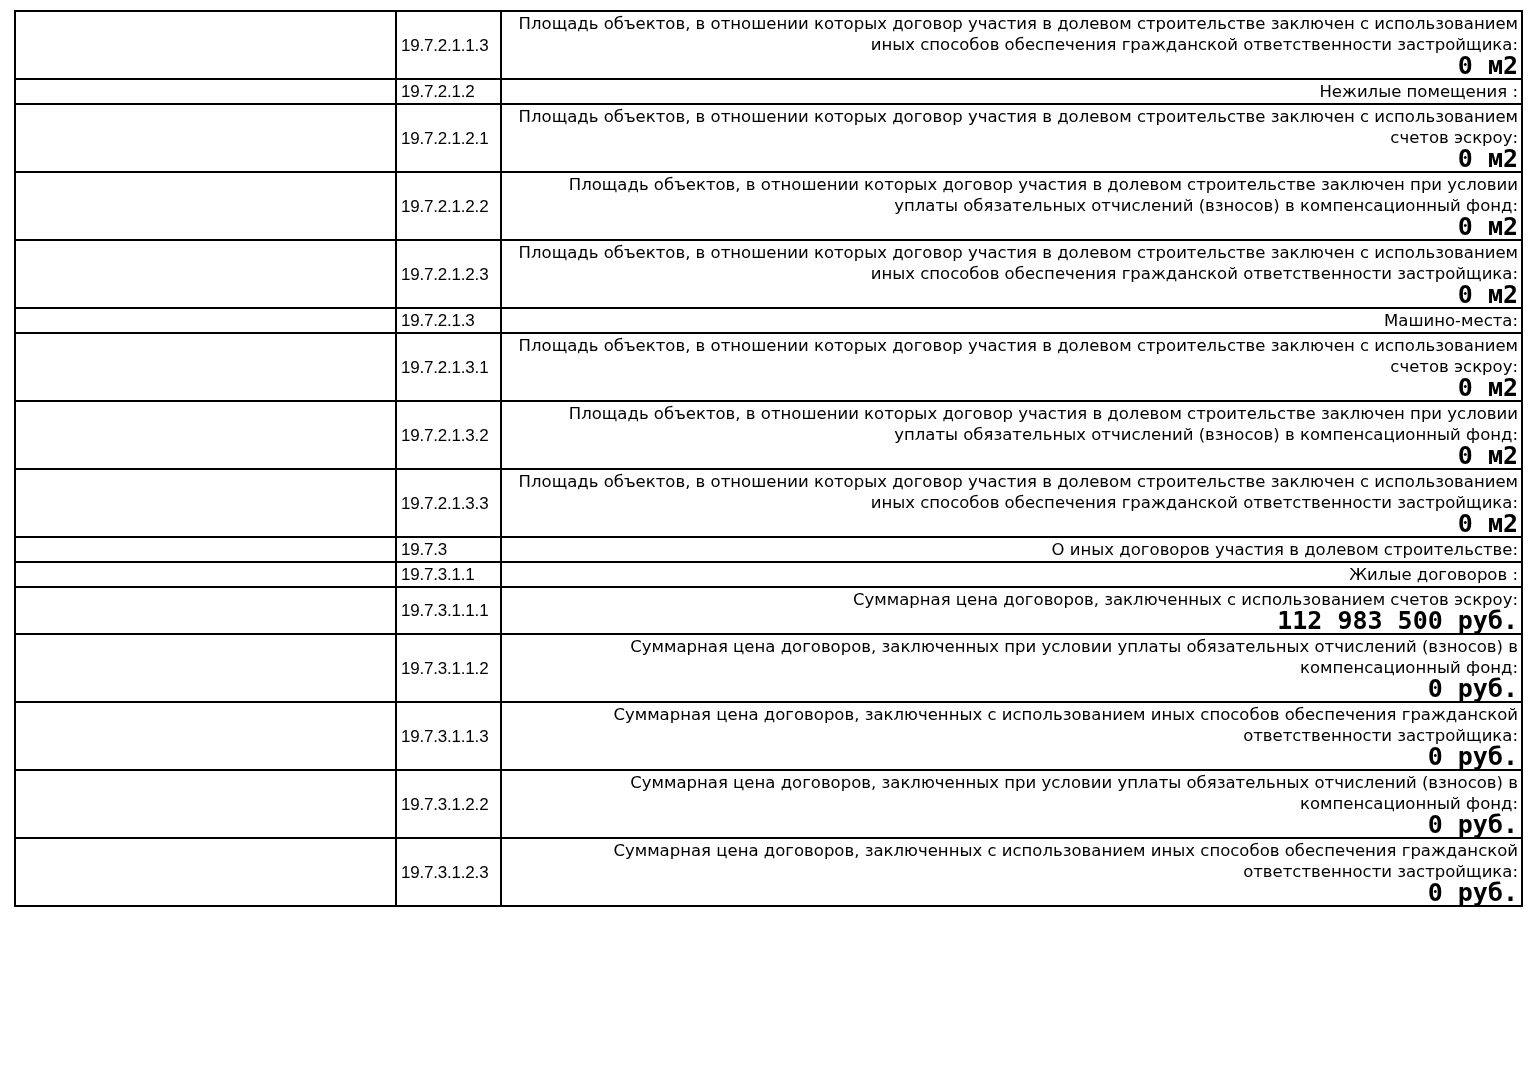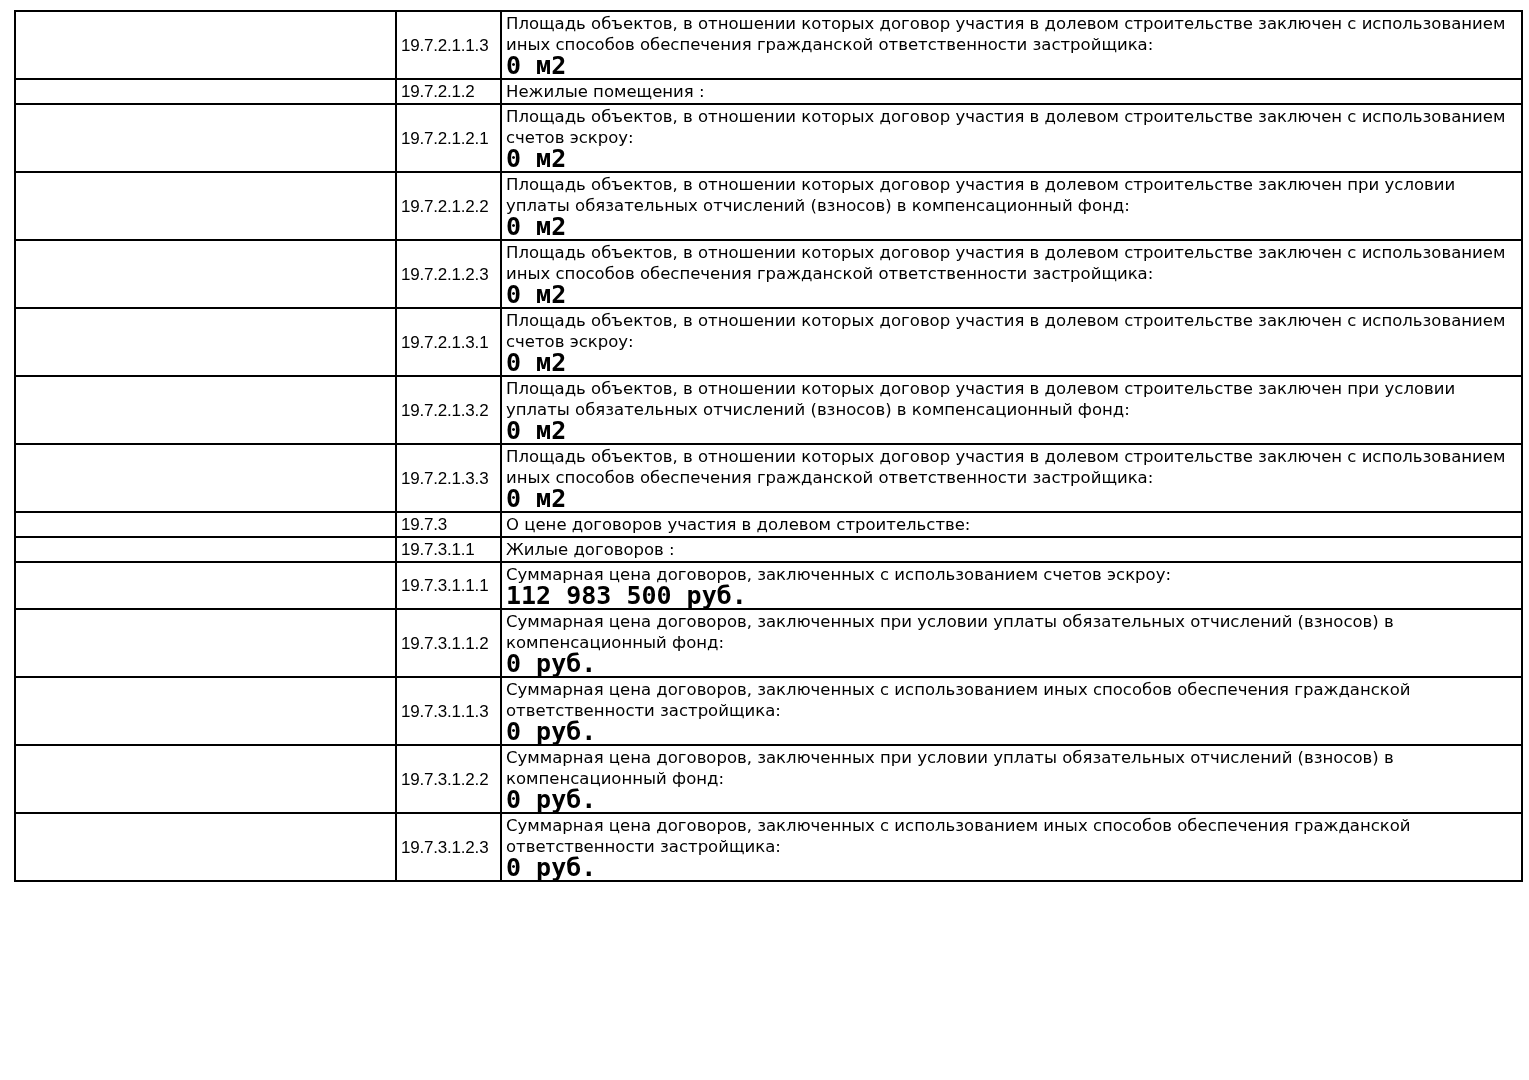--- a/index.html
+++ b/index.html
@@ -25,21 +25,21 @@
     table-layout: fixed;
   }
   table.decl td {
     border: 2px solid #000000;
     vertical-align: middle;
     padding: 1px 3px 1px 4px;
     overflow: hidden;
   }
   td.c-spacer { width: 372px; }
   td.c-index  { width: 96px;  }
-  td.c-body   { width: 1012px; }
+  td.c-body   { width: 1012px; text-align: right; }
   .index-number {
     font-family: "Liberation Sans", sans-serif;
     font-size: 17px;
     line-height: 21px;
     white-space: nowrap;
     letter-spacing: -0.2px;
   }
   .content-text {
     display: block;
     font-family: "DejaVu Sans", sans-serif;
@@ -109,20 +109,30 @@
     <td class="c-spacer"></td>
     <td class="c-index">
       <span class="index-number">19.7.2.1.2.3</span>
     </td>
     <td class="c-body">
       <span class="content-text">Площадь объектов, в отношении которых договор участия в долевом строительстве заключен с использованием иных способов обеспечения гражданской ответственности застройщика:</span>
       <span class="content-value">0 м2</span>
     </td>
   </tr>
 
+  <tr>
+    <td class="c-spacer"></td>
+    <td class="c-index">
+      <span class="index-number">19.7.2.1.3</span>
+    </td>
+    <td class="c-body">
+      <span class="content-text">Машино-места:</span>
+
+    </td>
+  </tr>
 
   <tr>
     <td class="c-spacer"></td>
     <td class="c-index">
       <span class="index-number">19.7.2.1.3.1</span>
     </td>
     <td class="c-body">
       <span class="content-text">Площадь объектов, в отношении которых договор участия в долевом строительстве заключен с использованием счетов эскроу:</span>
       <span class="content-value">0 м2</span>
     </td>
@@ -149,21 +159,21 @@
       <span class="content-value">0 м2</span>
     </td>
   </tr>
 
   <tr>
     <td class="c-spacer"></td>
     <td class="c-index">
       <span class="index-number">19.7.3</span>
     </td>
     <td class="c-body">
-      <span class="content-text">О цене договоров участия в долевом строительстве:</span>
+      <span class="content-text">О иных договоров участия в долевом строительстве:</span>
 
     </td>
   </tr>
 
 
   <tr>
     <td class="c-spacer"></td>
     <td class="c-index">
       <span class="index-number">19.7.3.1.1</span>
     </td>

